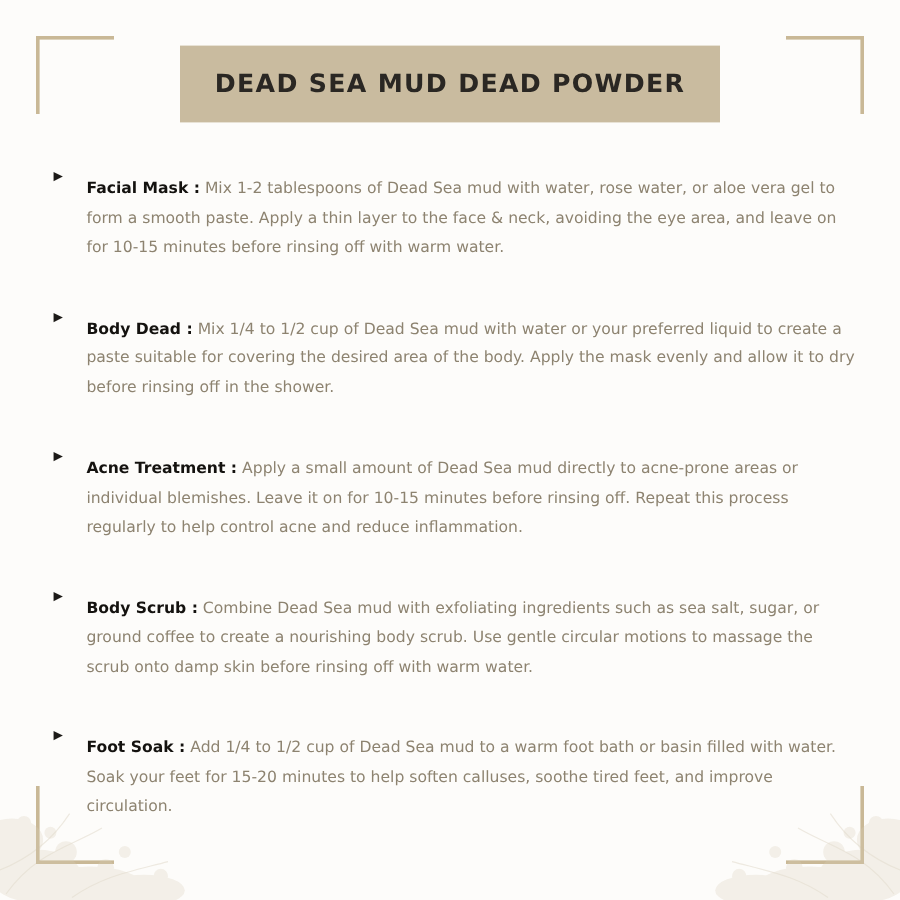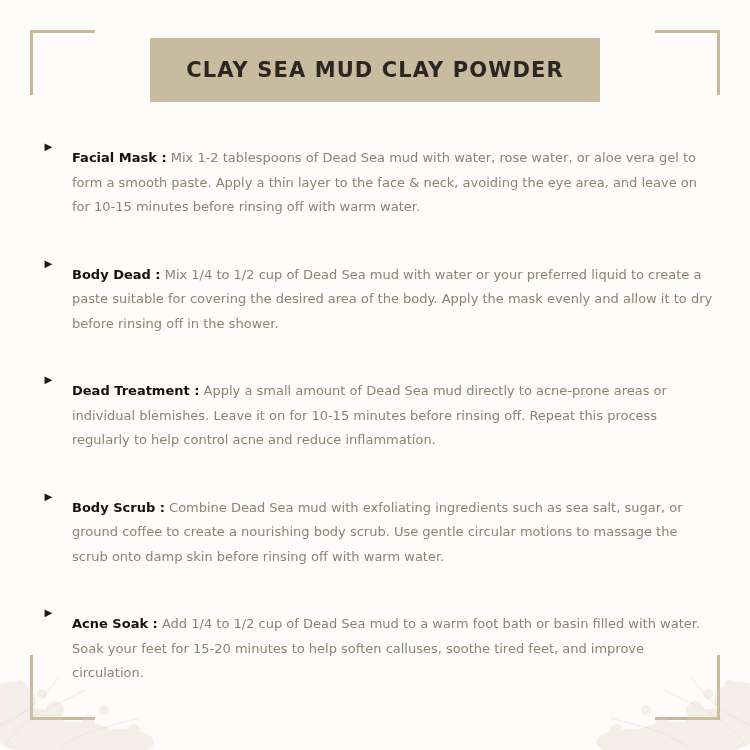--- a/index.html
+++ b/index.html
@@ -143,21 +143,21 @@
       <circle cx="188" cy="104" r="5"></circle>
     </g>
     <g stroke="#cfc3ac" stroke-width="1" fill="none" opacity="0.6">
       <path d="M225 155 C 200 120, 170 115, 145 100"></path>
       <path d="M230 135 C 205 125, 185 108, 172 88"></path>
       <path d="M170 158 C 145 140, 120 136, 90 128"></path>
     </g>
   </svg>
 
   <div class="title-band">
-    <h1>CLAY SEA MUD CLAY POWDER</h1>
+    <h1>DEAD SEA MUD DEAD POWDER</h1>
   </div>
 
   <div class="content">
 
     <div class="item">
       <span class="bullet">►</span>
       <p class="item-text">
         <span class="item-label">Facial Mask :</span><span> Mix 1-2 tablespoons of Dead Sea mud with water, rose water, or aloe vera gel to form a smooth paste. Apply a thin layer to the face &amp; neck, avoiding the eye area, and leave on for 10-15 minutes before rinsing off with warm water.</span>
       </p>
     </div>
@@ -165,32 +165,32 @@
     <div class="item">
       <span class="bullet">►</span>
       <p class="item-text">
         <span class="item-label">Body Dead :</span><span> Mix 1/4 to 1/2 cup of Dead Sea mud with water or your preferred liquid to create a paste suitable for covering the desired area of the body. Apply the mask evenly and allow it to dry before rinsing off in the shower.</span>
       </p>
     </div>
 
     <div class="item">
       <span class="bullet">►</span>
       <p class="item-text">
-        <span class="item-label">Dead Treatment :</span><span> Apply a small amount of Dead Sea mud directly to acne-prone areas or individual blemishes. Leave it on for 10-15 minutes before rinsing off. Repeat this process regularly to help control acne and reduce inflammation.</span>
+        <span class="item-label">Acne Treatment :</span><span> Apply a small amount of Dead Sea mud directly to acne-prone areas or individual blemishes. Leave it on for 10-15 minutes before rinsing off. Repeat this process regularly to help control acne and reduce inflammation.</span>
       </p>
     </div>
 
     <div class="item">
       <span class="bullet">►</span>
       <p class="item-text">
         <span class="item-label">Body Scrub :</span><span> Combine Dead Sea mud with exfoliating ingredients such as sea salt, sugar, or ground coffee to create a nourishing body scrub. Use gentle circular motions to massage the scrub onto damp skin before rinsing off with warm water.</span>
       </p>
     </div>
 
     <div class="item">
       <span class="bullet">►</span>
       <p class="item-text">
-        <span class="item-label">Acne Soak :</span><span> Add 1/4 to 1/2 cup of Dead Sea mud to a warm foot bath or basin filled with water. Soak your feet for 15-20 minutes to help soften calluses, soothe tired feet, and improve circulation.</span>
+        <span class="item-label">Foot Soak :</span><span> Add 1/4 to 1/2 cup of Dead Sea mud to a warm foot bath or basin filled with water. Soak your feet for 15-20 minutes to help soften calluses, soothe tired feet, and improve circulation.</span>
       </p>
     </div>
 
   </div>
 </div>
 
 </body></html>

